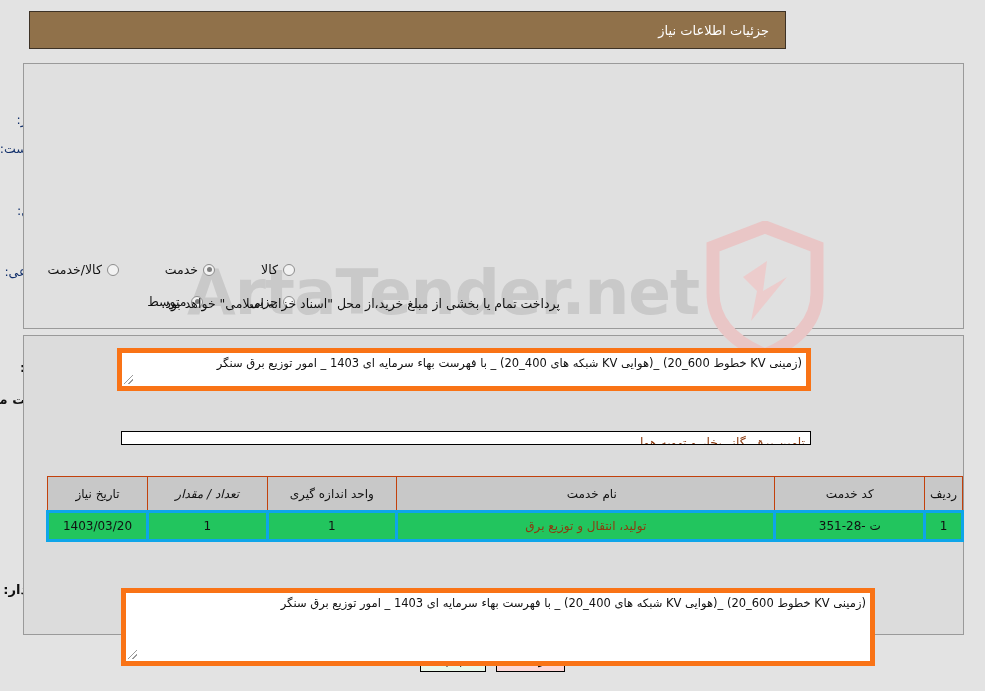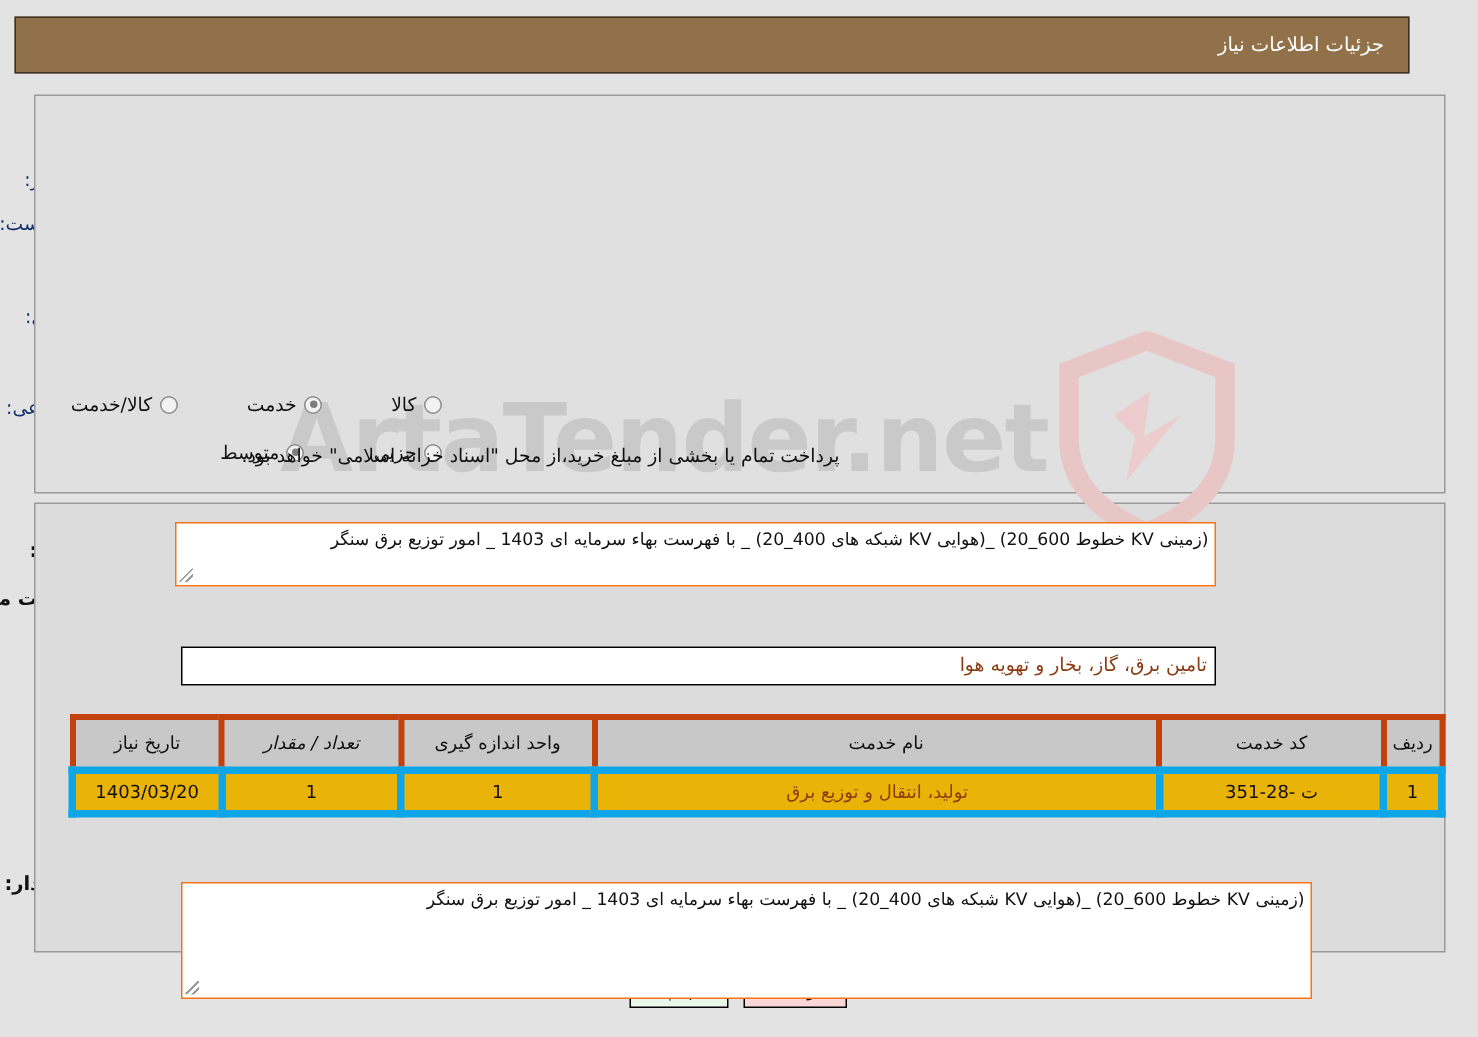--- a/index.html
+++ b/index.html
@@ -49,23 +49,23 @@
     letter-spacing: -1px;
     direction: ltr;
     line-height: 1;
     white-space: nowrap;
   }
   .wm-shield { flex: 0 0 auto; }
 
   
   #titlebar {
     position: absolute;
-    left: 10px;
+    left: 29px;
     top: 11px;
-    width: 930px;
+    width: 757px;
     height: 38px;
     background: #90714a;
     border: 1px solid #3d3226;
     color: #ffffff;
     display: flex;
     align-items: center;
     justify-content: flex-start;
     padding: 0 16px;
     font-size: 13px;
     z-index: 2;
@@ -135,21 +135,21 @@
     align-items: center;
     gap: 5px;
     font-size: 12.5px;
     color: #111;
     white-space: nowrap;
   }
 
   
   .ta {
     background: #ffffff;
-    border: 1px solid #f97316;
+    border: 5px solid #f97316;
     font-size: 11.5px;
     color: #111;
     padding: 2px 4px;
     text-align: right;
     line-height: 1.45;
     overflow: hidden;
     position: relative;
   }
   .ta::after {
     content: "";
@@ -182,31 +182,31 @@
     position: absolute;
     left: 46px;
     top: 476px;
     width: 918px;
     border-collapse: collapse;
     font-size: 12px;
     z-index: 3;
   }
   #svc-table th {
     background: #c8c8c8;
-    border: 4px solid #c2410c;
+    border: 1px solid #c2410c;
     height: 35px;
     font-weight: normal;
     color: #111;
     font-size: 12px;
     text-align: center;
     padding: 0 4px;
   }
   #svc-table td {
-    background: #eab308;
-    border: 5px solid #0ea5e9;
+    background: #22c55e;
+    border: 3px solid #0ea5e9;
     height: 29px;
     text-align: center;
     color: #111;
     font-size: 12px;
     padding: 0 4px;
   }
   #svc-table td.svcname { color: #8c3b10; text-align: center; }
 
   
   #btnrow {
@@ -314,21 +314,21 @@
 <div class="plain-txt abs" style="right:425px; top:296px; z-index:6;">پرداخت تمام یا بخشی از مبلغ خرید،از محل "اسناد خزانه اسلامی" خواهد بود.</div>
 
 <div class="panel" id="panel-mid"></div>
 
 <div class="fld-title" style="right:872px; top:360px;">شرح کلی نیاز:</div>
 <div class="ta abs" style="right:174px; left:170px; top:348px; width:694px; height:43px; z-index:6;">(زمینی KV خطوط 600_20) _(هوایی KV شبکه های 400_20) _ با فهرست بهاء سرمایه ای 1403 _ امور توزیع برق سنگر</div>
 
 <div class="sec-title" style="right:872px; top:392px;">اطلاعات خدمات مورد نیاز</div>
 
 <div class="fld-title" style="right:872px; top:434px;">گروه خدمت:</div>
-<div class="val-box rt abs" style="right:174px; top:431px; width:690px; height:26px; line-height:21px; color:#8c3b10; z-index:6;">تامین برق، گاز، بخار و تهویه هوا</div>
+<div class="val-box rt abs" style="right:174px; top:431px; width:690px; height:14px; line-height:21px; color:#8c3b10; z-index:6;">تامین برق، گاز، بخار و تهویه هوا</div>
 
 <table id="svc-table">
   <thead>
     <tr>
       <th style="width:38px;">ردیف</th>
       <th style="width:150px;">کد خدمت</th>
       <th style="width:380px;padding-left:16px;">نام خدمت</th>
       <th style="width:130px;">واحد اندازه گیری</th>
       <th style="width:120px;font-style:italic;">تعداد / مقدار</th>
       <th style="width:100px;">تاریخ نیاز</th>

